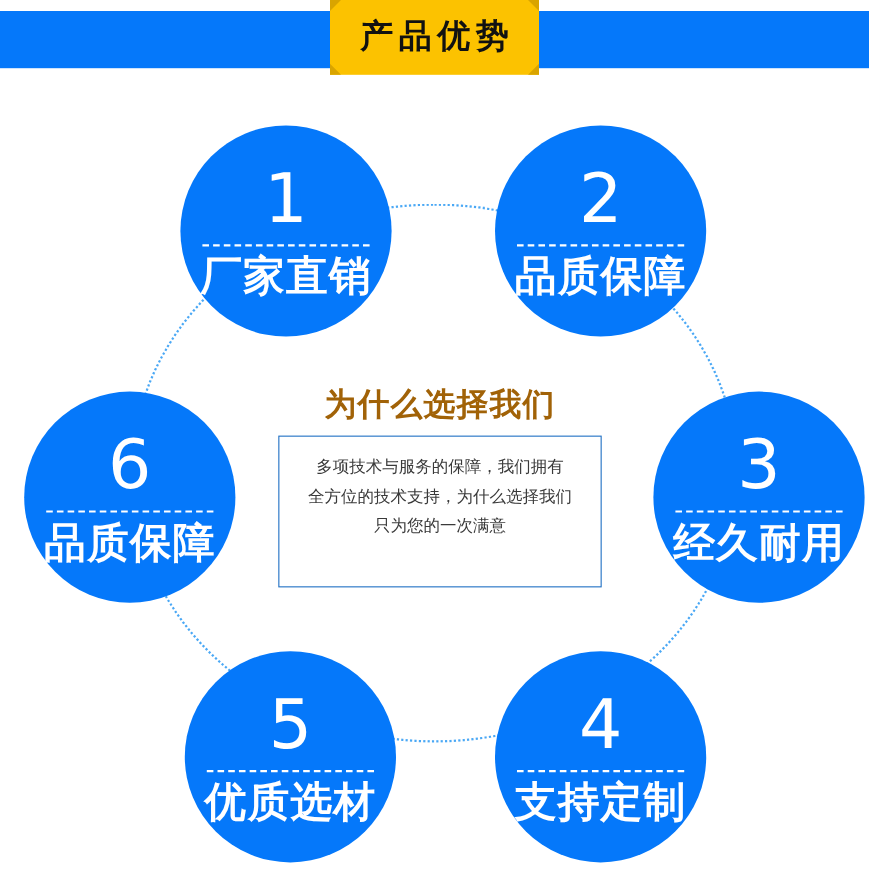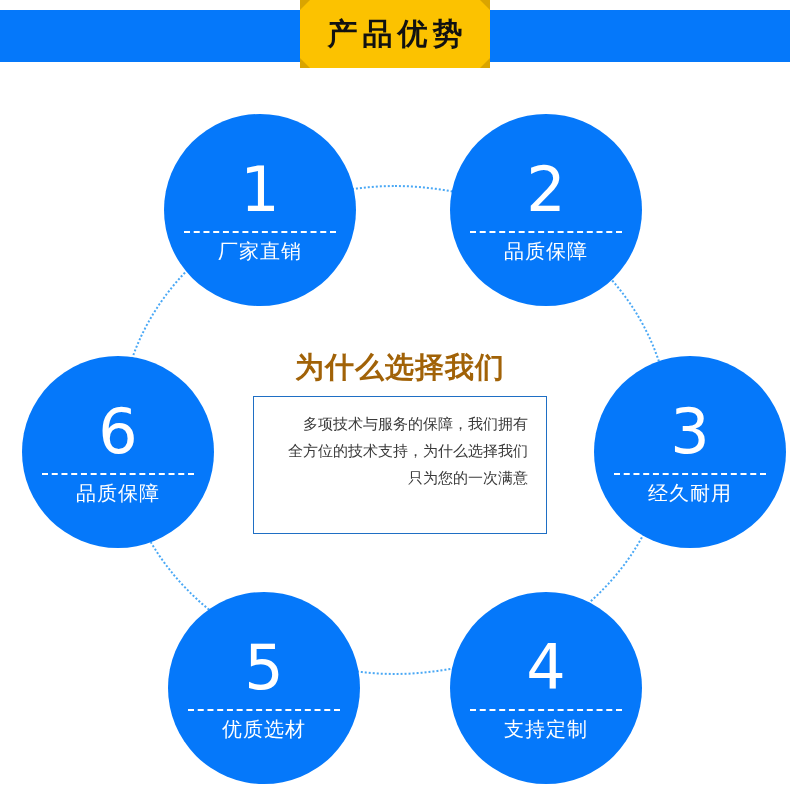--- a/index.html
+++ b/index.html
@@ -60,21 +60,21 @@
     font-weight:400;
     font-family:"DejaVu Sans","Liberation Sans",sans-serif;
     margin-bottom:6px;
   }
   .c-sep{
     width:152px;height:0;
     border-top:2px dashed #ffffff;
     margin:4px 0 8px 0;
   }
   .c-label{
-    font-size:20px;font-weight:normal;line-height:1;
+    font-size:38px;font-weight:bold;line-height:1;
     letter-spacing:1px;
     font-family:"DejaVu Sans","Liberation Sans",sans-serif;
     white-space:nowrap;
   }
 
   .pos1{left:164px;top:114px;}
   .pos2{left:450px;top:114px;}
   .pos3{left:594px;top:356px;}
   .pos4{left:450px;top:592px;}
   .pos5{left:168px;top:592px;}
@@ -90,21 +90,21 @@
     line-height:1.1;letter-spacing:1px;
     font-family:"DejaVu Sans","Liberation Sans",sans-serif;
     margin:0 0 12px 0;
   }
   .center-box{
     width:294px;height:138px;
     margin:0 auto;
     border:1px solid #1f6fc4;
     box-sizing:border-box;
     padding:14px 18px 0 18px;
-    text-align:right;
+    text-align:center;
     background:#ffffff;
   }
   .center-box p{
     margin:0;
     font-size:15px;line-height:27px;color:#3a3a3a;
     font-family:"DejaVu Sans","Liberation Sans",sans-serif;
     white-space:nowrap;
   }
 </style>
 </head>

